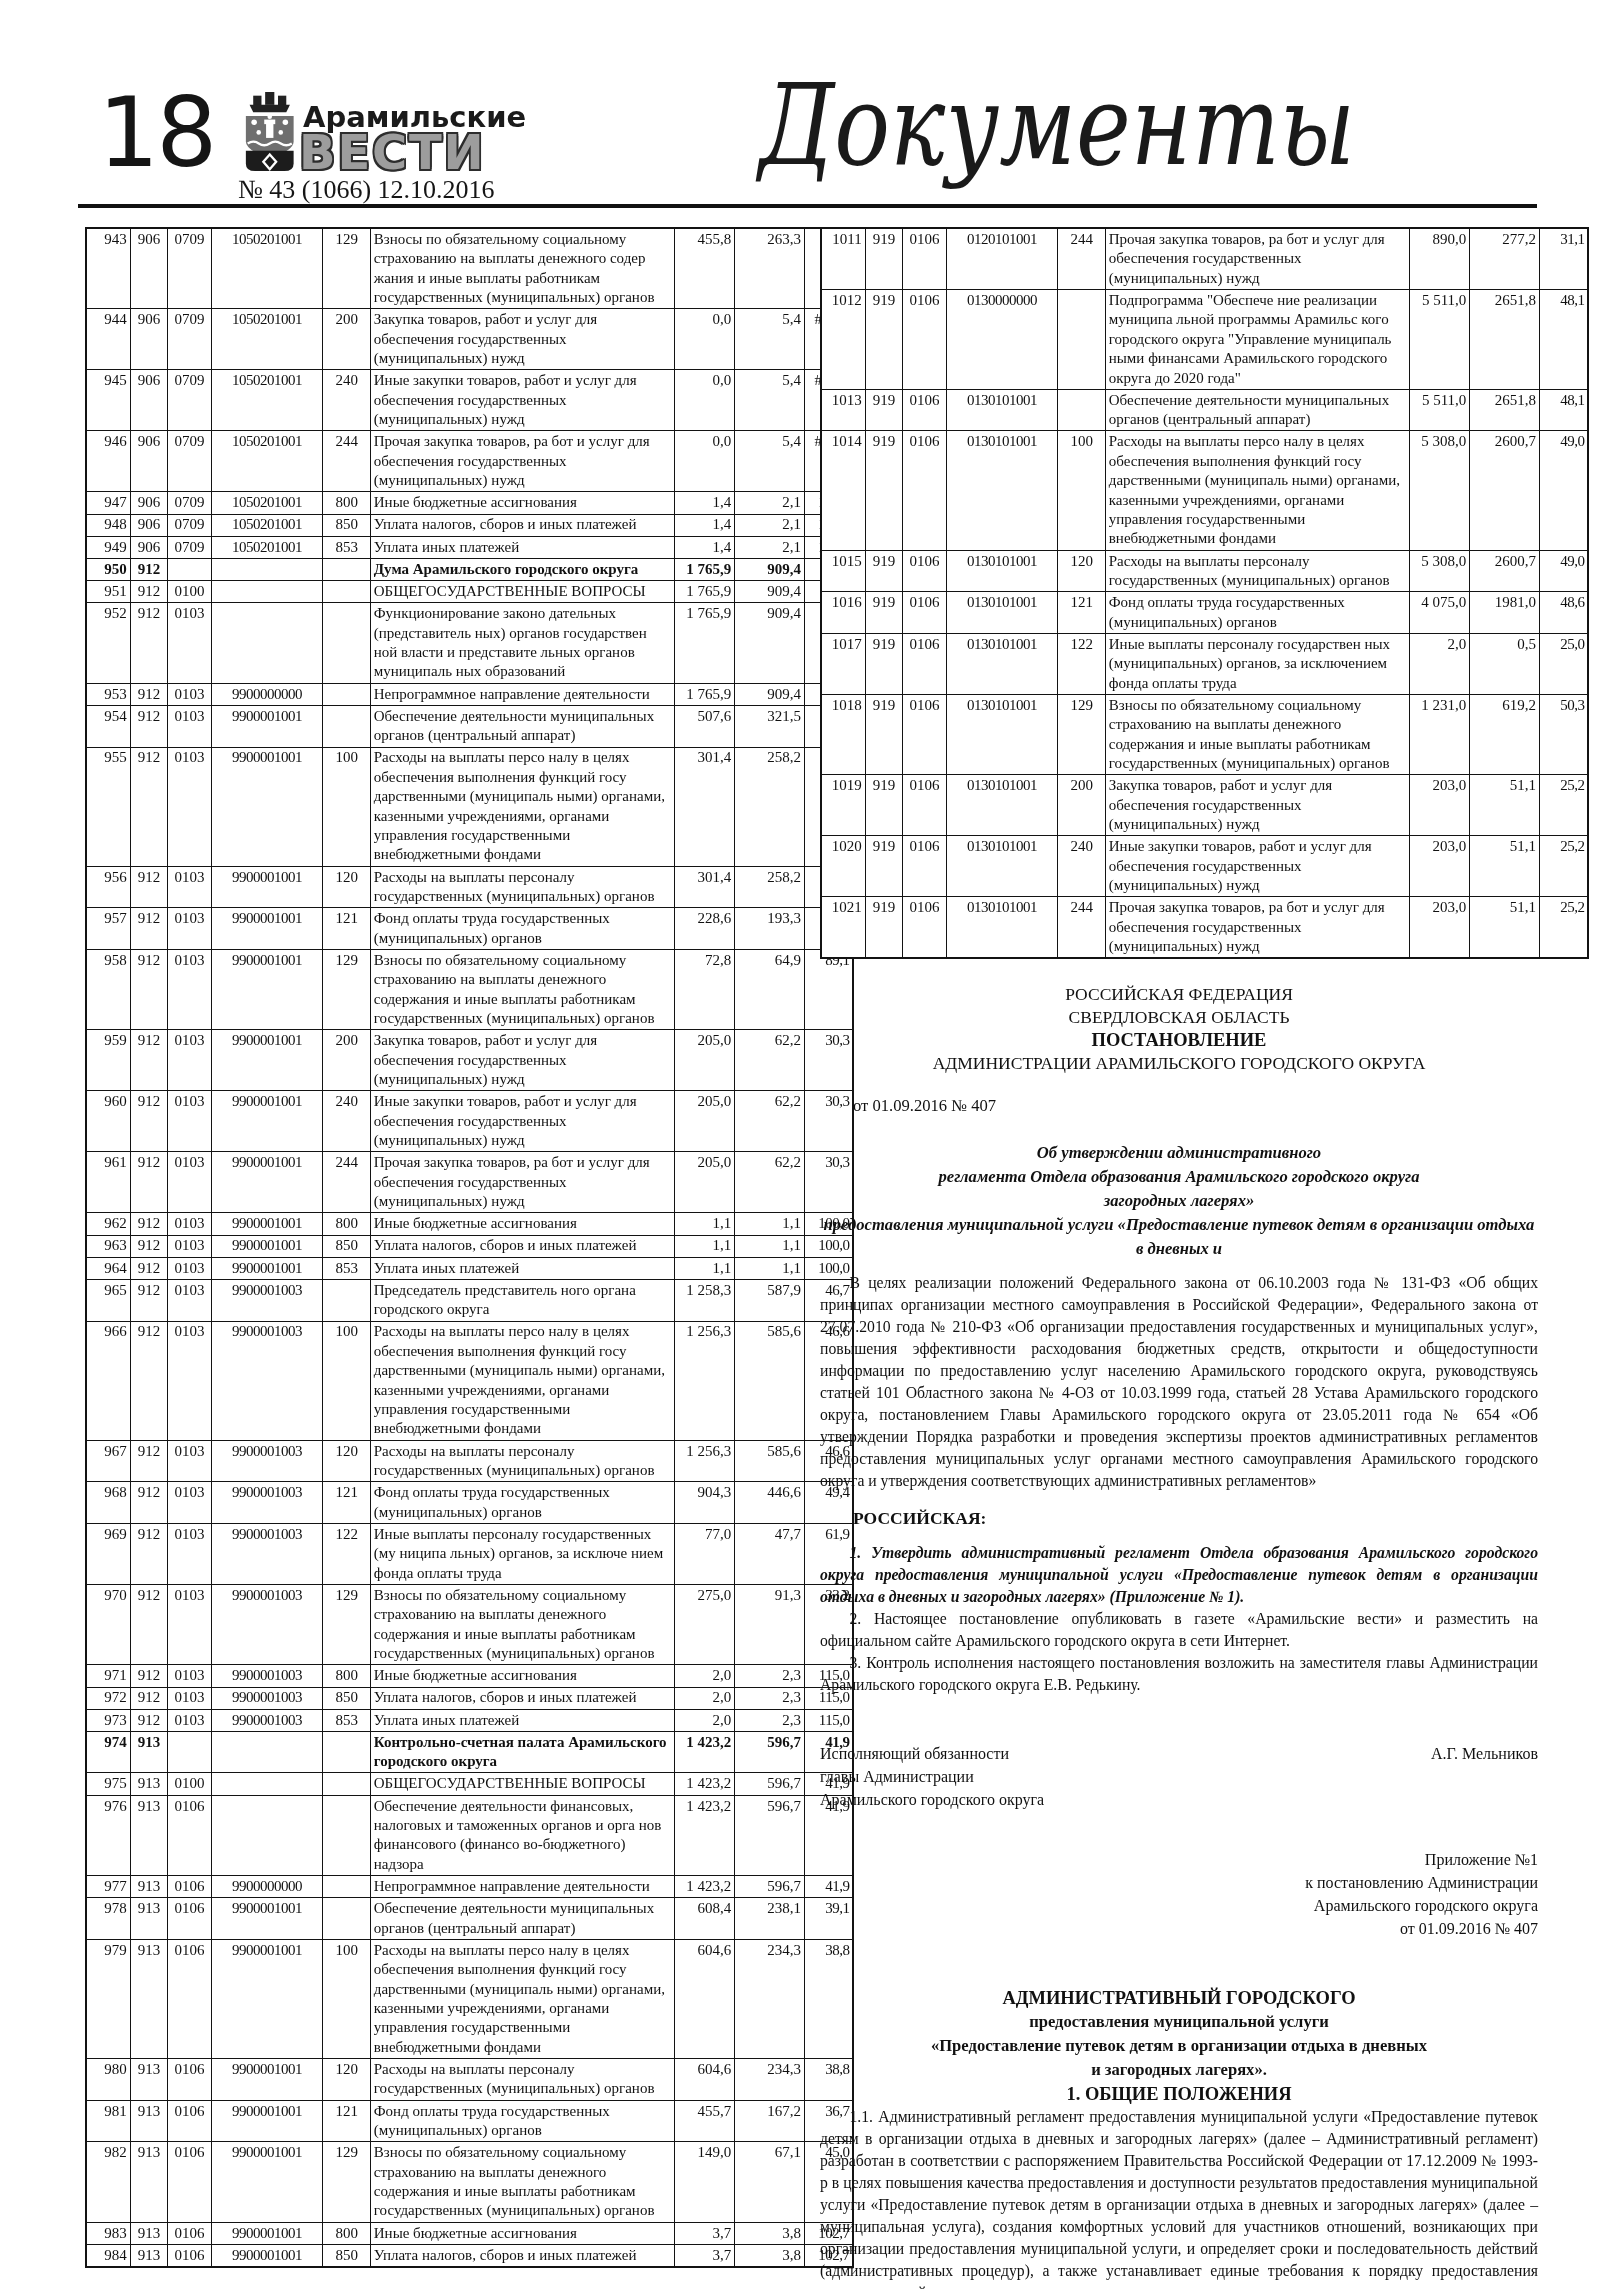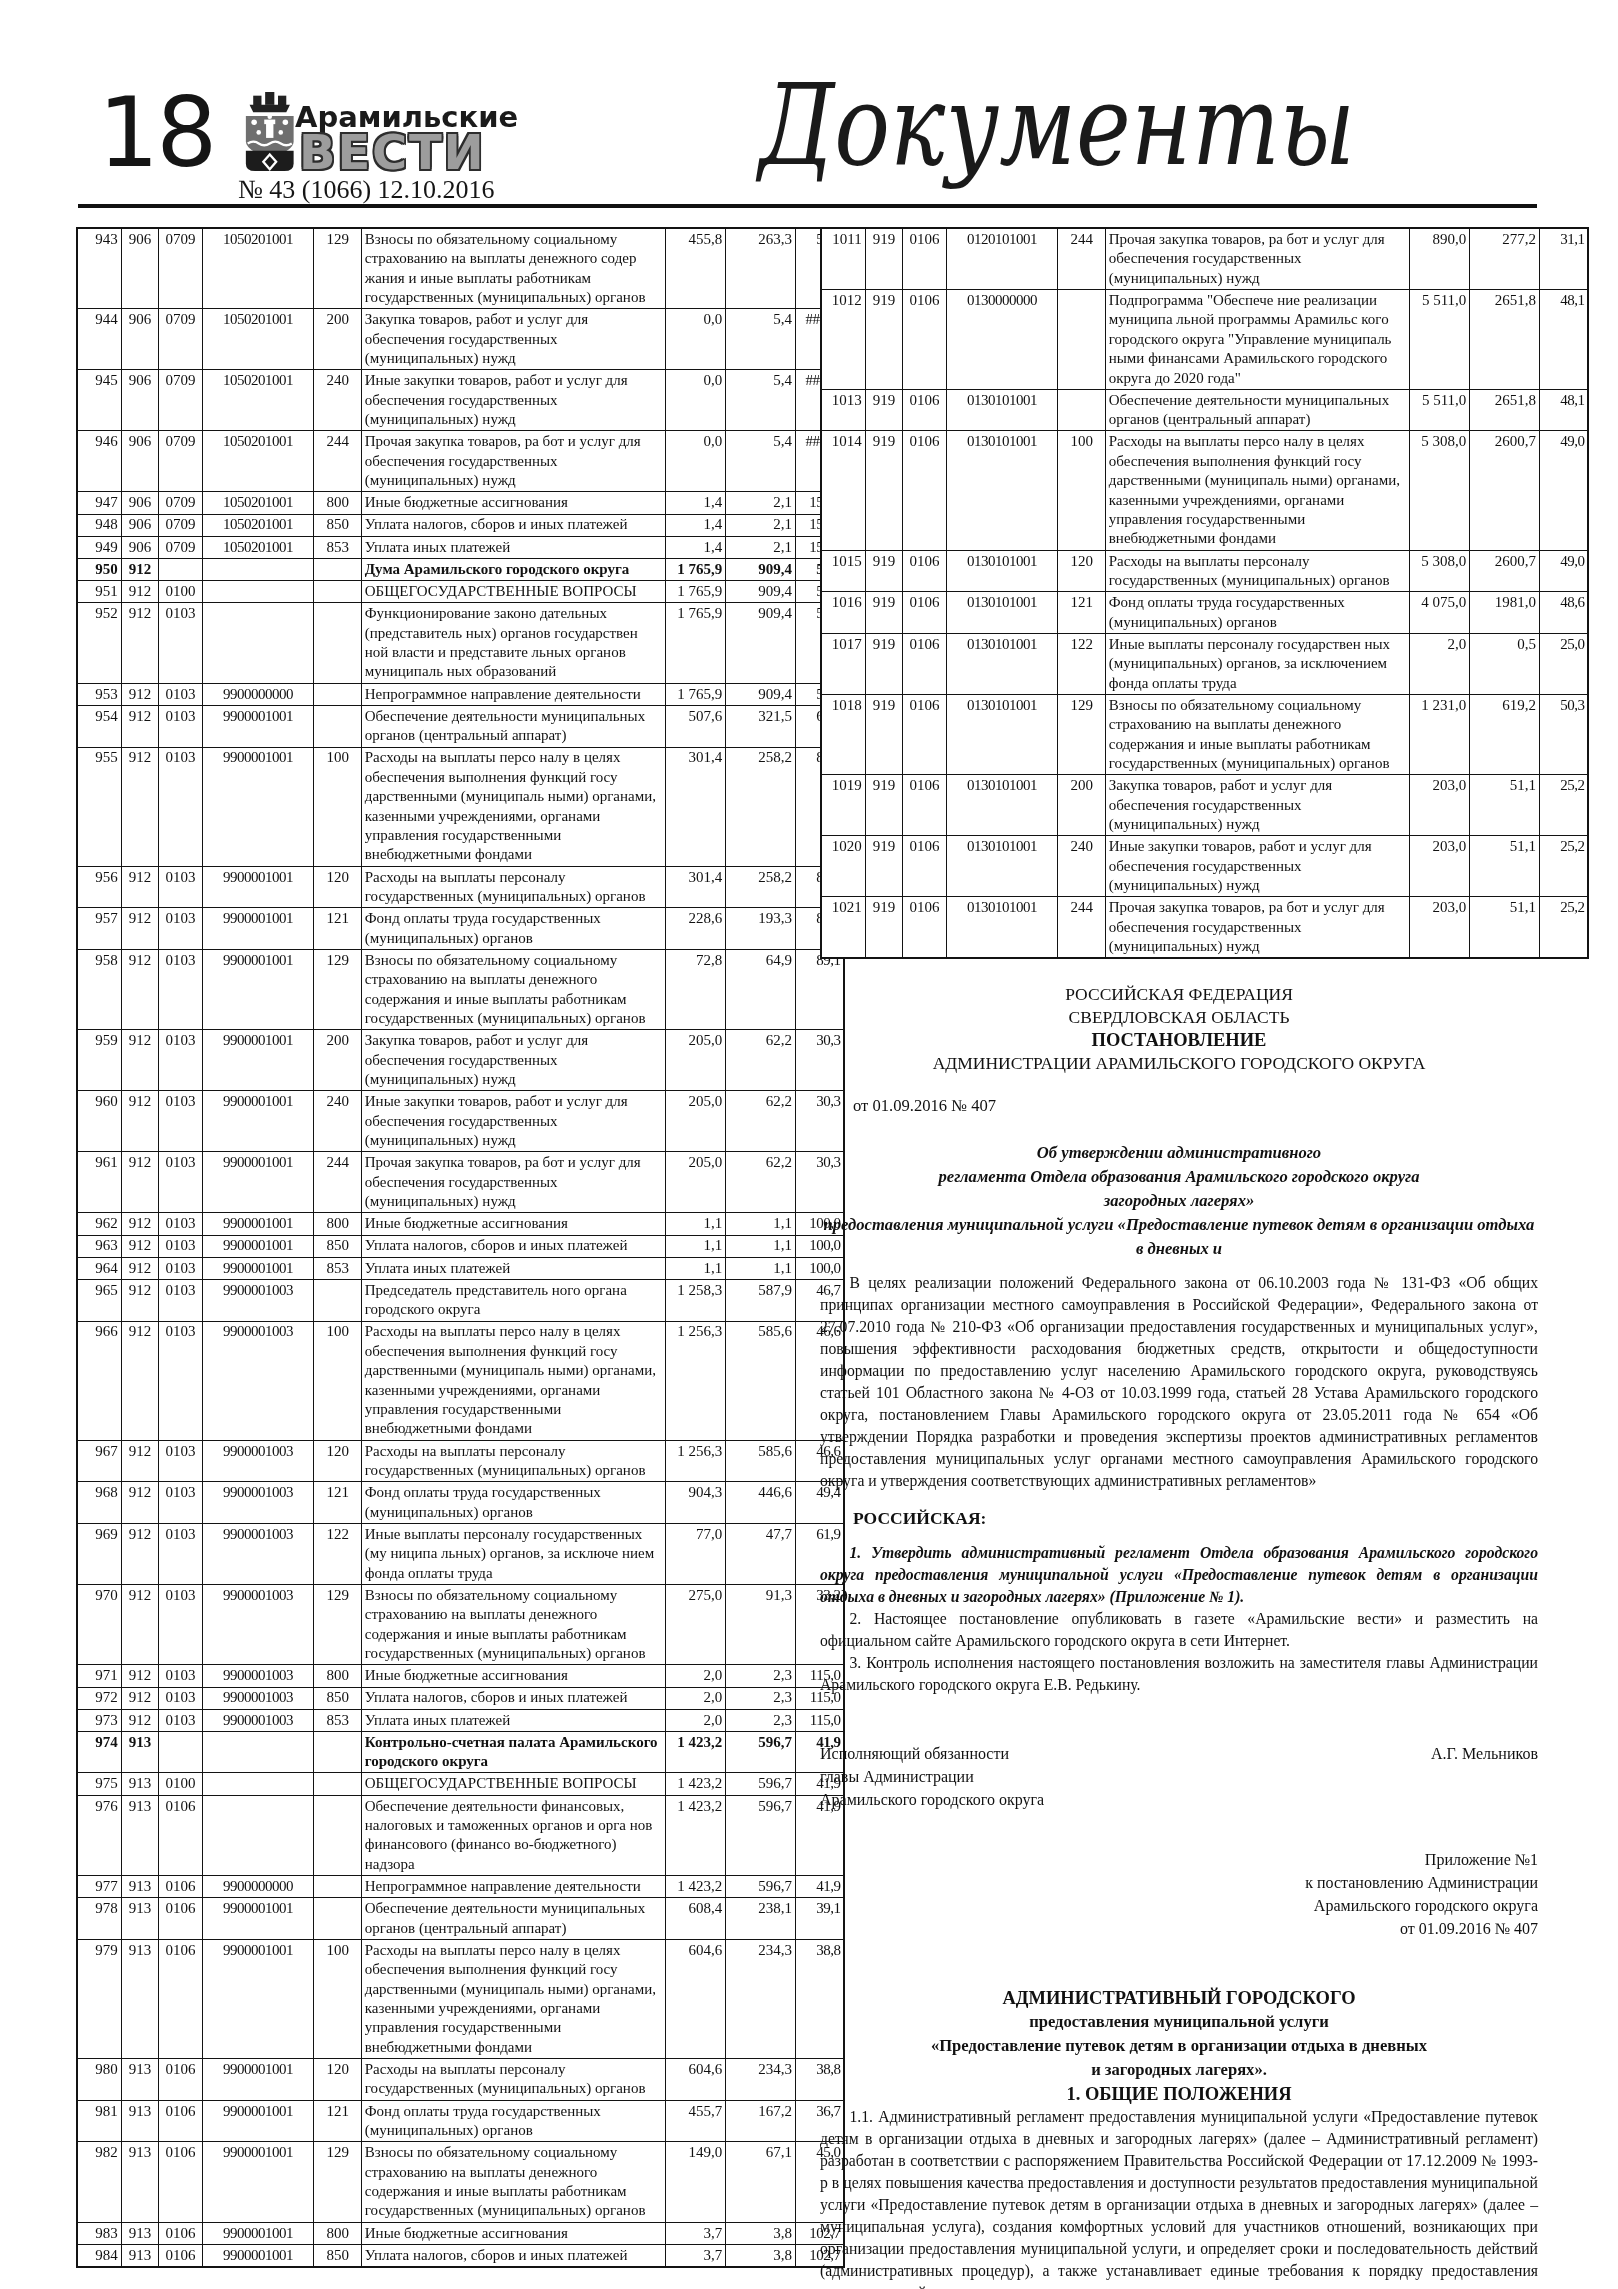--- a/index.html
+++ b/index.html
@@ -2,21 +2,21 @@
 <html style="font-size:14.8px"><head>
 <meta charset="utf-8">
 <style>
   html,body{margin:0;padding:0;background:#e8e8e8;}
   .page{position:relative;width:1619px;height:2290px;background:#ffffff;overflow:hidden;
         font-family:"Liberation Serif",serif;color:#111;}
   
   .page-num{position:absolute;left:98px;top:85px;font-family:"DejaVu Sans",sans-serif;
             font-weight:400;font-size:96px;line-height:1;letter-spacing:-2.8px;color:#151515;}
   .emblem{position:absolute;left:242px;top:92px;width:61px;height:90px;}
-  .brand-line1{position:absolute;left:295px;top:100px;font-family:"DejaVu Sans",sans-serif;
+  .brand-line1{position:absolute;left:303px;top:100px;font-family:"DejaVu Sans",sans-serif;
             font-weight:700;font-size:29px;color:#1b1b1b;letter-spacing:0;}
   .brand-line2{position:absolute;left:299px;top:124px;font-family:"DejaVu Sans",sans-serif;
             font-weight:700;font-size:48px;color:#9d9d9d;letter-spacing:1.8px;
             text-shadow:1.8px 0 0 #2d2d2d,-1.8px 0 0 #2d2d2d,0 1.8px 0 #2d2d2d,0 -1.8px 0 #2d2d2d,
                         1.8px 1.8px 0 #2d2d2d,-1.8px -1.8px 0 #2d2d2d,1.8px -1.8px 0 #2d2d2d,-1.8px 1.8px 0 #2d2d2d;}
   .issue{position:absolute;left:238px;top:175px;font-size:26px;color:#151515;}
   .section-title{position:absolute;left:759px;top:63px;font-family:"DejaVu Serif",serif;
             font-style:italic;font-size:113px;line-height:1.1;color:#1a1a1a;
             transform:scaleX(0.82);transform-origin:0 0;white-space:nowrap;}
   .header-rule{position:absolute;left:78px;top:204px;width:1459px;height:3.7px;background:#111;}
@@ -29,21 +29,21 @@
   td.c0{width:37px;text-align:right;}
   td.c1{width:31px;text-align:center;}
   td.c2{width:37px;text-align:center;}
   td.c3{width:105px;text-align:center;letter-spacing:-0.5px;}
   td.c4{width:41px;text-align:center;}
   td.c5{width:297px;text-align:left;}
   td.c6{width:54px;text-align:right;}
   td.c7{width:63px;text-align:right;}
   td.c8{width:42px;text-align:right;letter-spacing:-0.5px;}
   tr.b td{font-weight:700;}
-  #left-table{position:absolute;left:76px;top:227px;}
+  #left-table{position:absolute;left:85px;top:227px;}
   
   .right-col{position:absolute;left:820px;top:227px;width:718px;}
   .doc-text{font-size:15.7px;line-height:22px;text-align:justify;}
   .res-header{margin-top:24px;text-align:center;font-size:17.5px;line-height:23px;}
   .res-header .hbold{font-weight:700;font-size:18.5px;}
   .date-line{margin-top:20px;margin-bottom:3.7px;font-size:16.6px;text-indent:33px;text-align:left;}
   .res-title{margin-top:24px;text-align:center;font-weight:700;font-style:italic;
              font-size:16.6px;line-height:24px;}
   .preamble-wrap p{margin:11px 0 0 0;text-indent:29.5px;}
   .resolve-word{margin-top:14.8px;font-weight:700;font-size:17.5px;text-indent:33px;text-align:left;}

